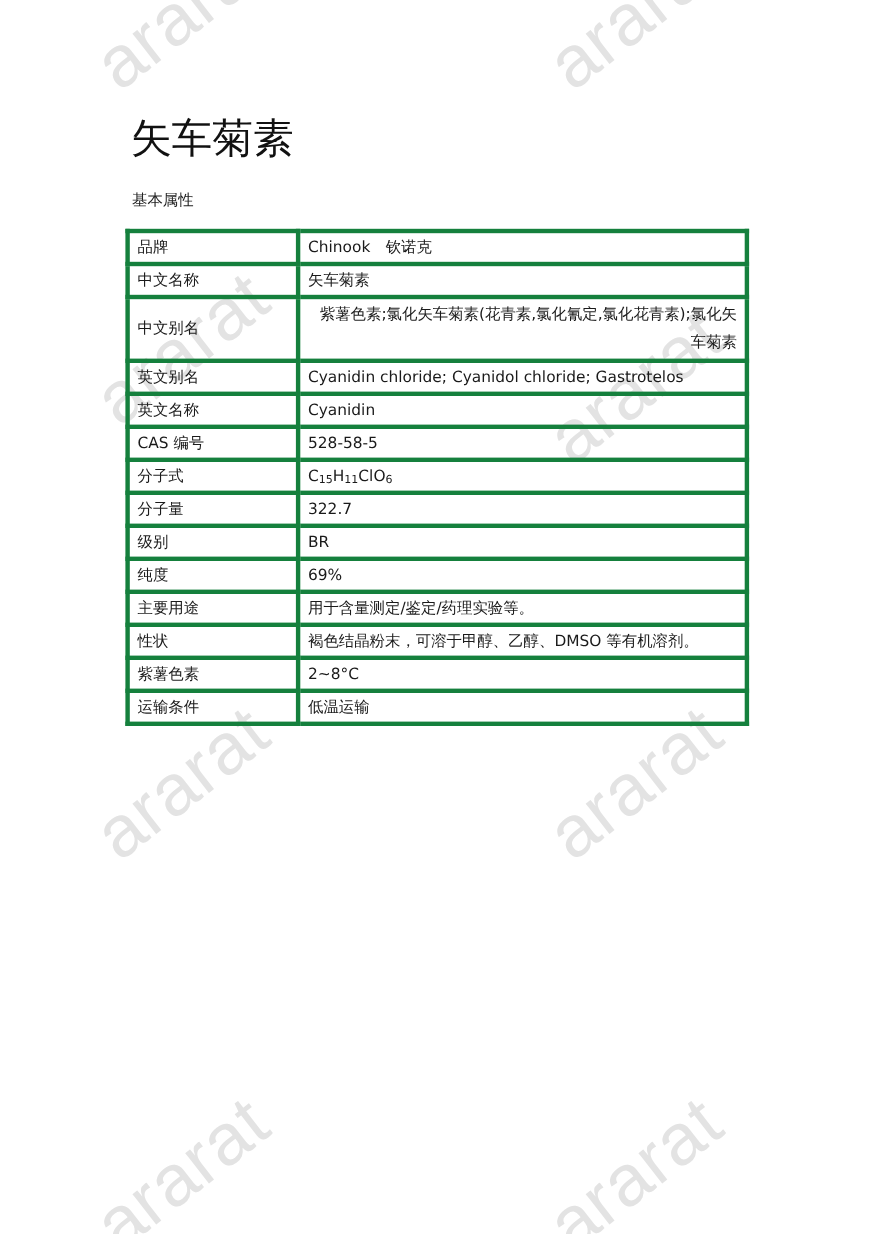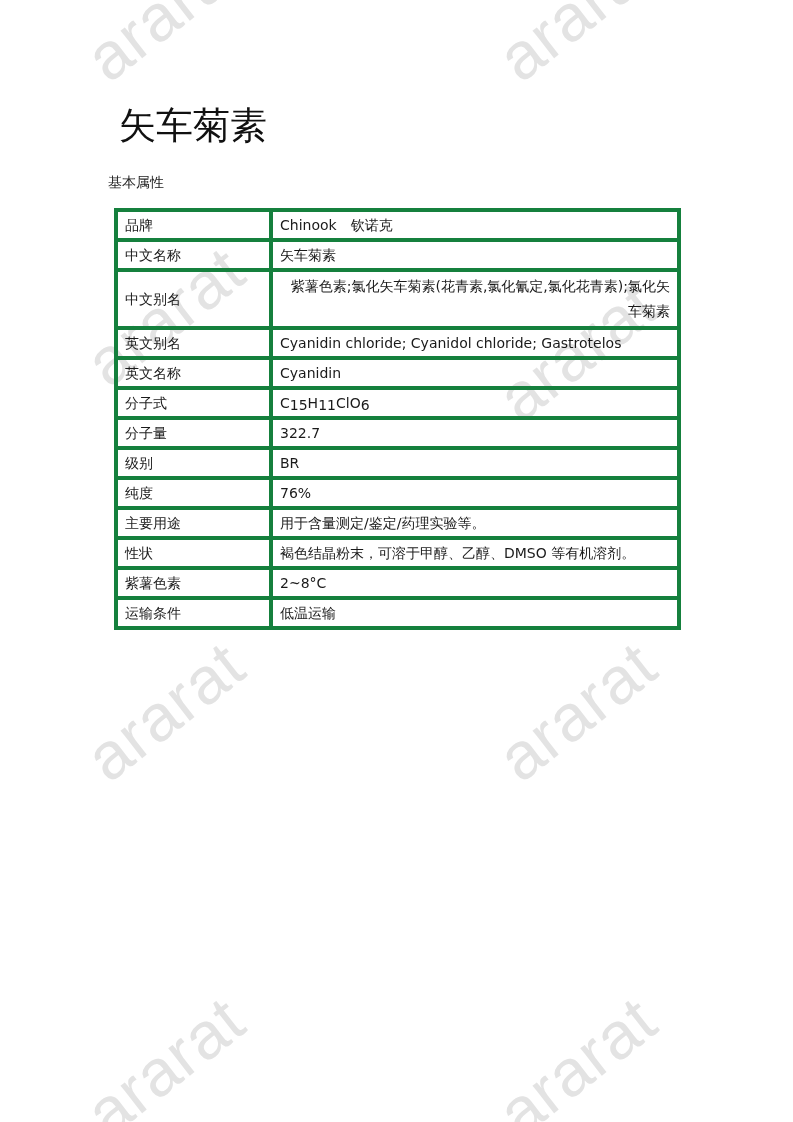--- a/index.html
+++ b/index.html
@@ -43,21 +43,21 @@
       left: 119px;
       top: 104px;
       margin: 0;
       font-size: 37px;
       font-weight: normal;
       line-height: 44px;
       color: #111111;
     }
     .subtitle {
       position: absolute;
-      left: 108px;
+      left: 120px;
       top: 172px;
       margin: 0;
       font-size: 14px;
       line-height: 20px;
       color: #222222;
     }
     table.props {
       position: absolute;
       left: 114px;
       top: 208px;
@@ -80,21 +80,21 @@
     table.props tr.tall td {
       height: 52px;
     }
     table.props tr.tall td.val {
       line-height: 25px;
       padding-top: 1px;
       padding-bottom: 1px;
       text-align: right;
     }
     .formula sub {
-      font-size: 14px;
+      font-size: 10px;
       vertical-align: -2px;
       line-height: 0;
     }
   </style>
 </head>
 <body>
 
 <div class="watermark-layer">
   <div class="watermark" style="left:118px; top:20px;">ararat</div>
   <div class="watermark" style="left:530px; top:20px;">ararat</div>
@@ -126,34 +126,38 @@
       </tr>
       <tr>
         <td class="key">英文别名</td>
         <td class="val">Cyanidin chloride; Cyanidol chloride; Gastrotelos</td>
       </tr>
       <tr>
         <td class="key">英文名称</td>
         <td class="val">Cyanidin</td>
       </tr>
       <tr>
+        <td class="key">CAS 编号</td>
+        <td class="val">528-58-5</td>
+      </tr>
+      <tr>
         <td class="key">分子式</td>
         <td class="val formula"><span>C</span><sub>15</sub><span>H</span><sub>11</sub><span>ClO</span><sub>6</sub></td>
       </tr>
       <tr>
         <td class="key">分子量</td>
         <td class="val">322.7</td>
       </tr>
       <tr>
         <td class="key">级别</td>
         <td class="val">BR</td>
       </tr>
       <tr>
         <td class="key">纯度</td>
-        <td class="val">76%</td>
+        <td class="val">69%</td>
       </tr>
       <tr>
         <td class="key">主要用途</td>
         <td class="val">用于含量测定/鉴定/药理实验等。</td>
       </tr>
       <tr>
         <td class="key">性状</td>
         <td class="val">褐色结晶粉末，可溶于甲醇、乙醇、DMSO 等有机溶剂。</td>
       </tr>
       <tr>

